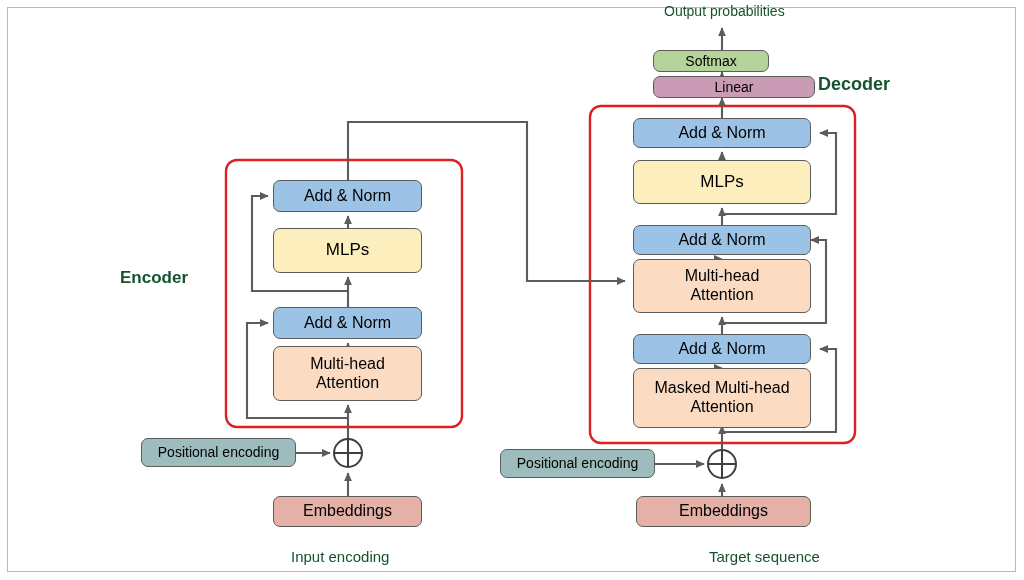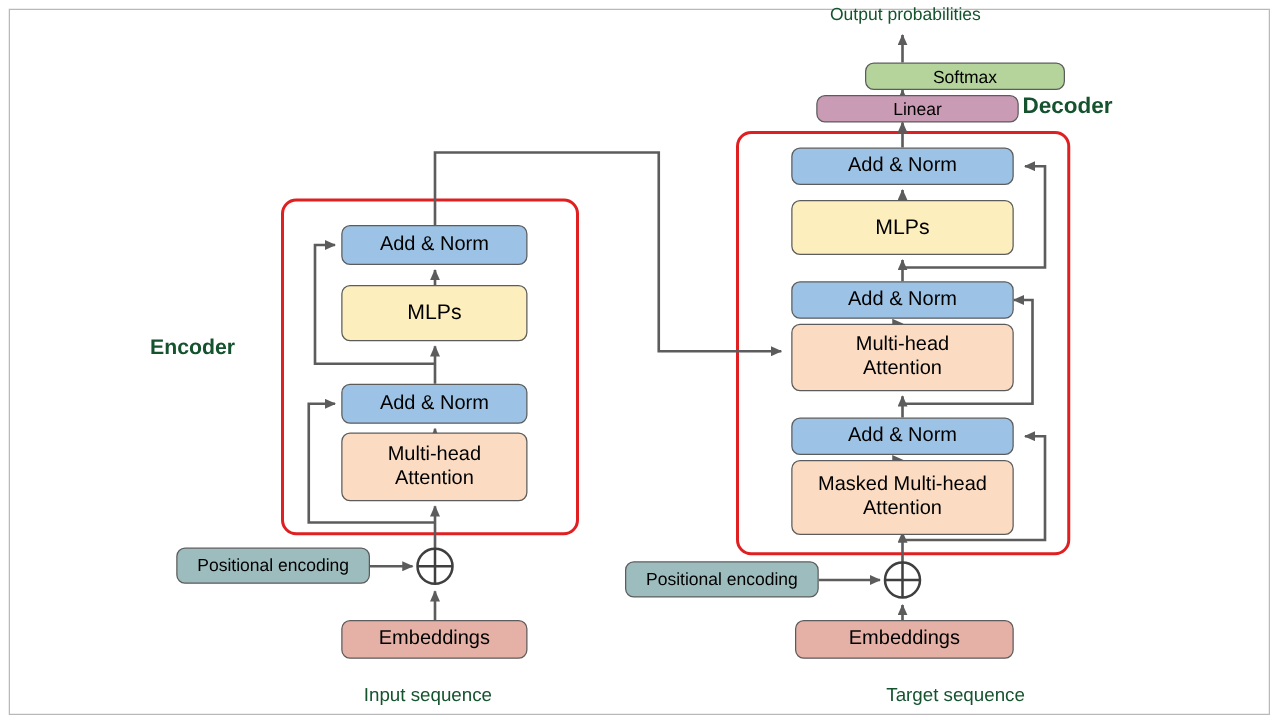--- a/index.html
+++ b/index.html
@@ -111,34 +111,34 @@
     </svg>
 
   <div id="nodes-layer">
       <div class="node" style="left: 273px; top: 180px; width: 149px; height: 32px; background: rgb(156, 195, 229); font-size: 16px;"><span>Add &amp; Norm</span></div>
       <div class="node" style="left: 273px; top: 228px; width: 149px; height: 45px; background: rgb(253, 238, 189); font-size: 17px;"><span>MLPs</span></div>
       <div class="node" style="left: 273px; top: 307px; width: 149px; height: 32px; background: rgb(156, 195, 229); font-size: 16px;"><span>Add &amp; Norm</span></div>
       <div class="node" style="left: 273px; top: 346px; width: 149px; height: 55px; background: rgb(251, 220, 195); font-size: 16px;"><span>Multi-head
 Attention</span></div>
       <div class="node" style="left: 141px; top: 438px; width: 155px; height: 29px; background: rgb(156, 188, 189); font-size: 14px;"><span>Positional encoding</span></div>
       <div class="node" style="left: 273px; top: 496px; width: 149px; height: 31px; background: rgb(229, 176, 166); font-size: 16px;"><span>Embeddings</span></div>
-      <div class="node" style="left: 653px; top: 50px; width: 160px; height: 22px; background: rgb(180, 212, 156); font-size: 14px; margin-left: 39px;"><span>Softmax</span></div>
+      <div class="node" style="left: 653px; top: 50px; width: 116px; height: 22px; background: rgb(180, 212, 156); font-size: 14px;"><span>Softmax</span></div>
       <div class="node" style="left: 653px; top: 76px; width: 162px; height: 22px; background: rgb(202, 155, 180); font-size: 14px;"><span>Linear</span></div>
       <div class="node" style="left: 633px; top: 118px; width: 178px; height: 30px; background: rgb(156, 195, 229); font-size: 16px;"><span>Add &amp; Norm</span></div>
       <div class="node" style="left: 633px; top: 160px; width: 178px; height: 44px; background: rgb(253, 238, 189); font-size: 17px;"><span>MLPs</span></div>
       <div class="node" style="left: 633px; top: 225px; width: 178px; height: 30px; background: rgb(156, 195, 229); font-size: 16px;"><span>Add &amp; Norm</span></div>
       <div class="node" style="left: 633px; top: 259px; width: 178px; height: 54px; background: rgb(251, 220, 195); font-size: 16px;"><span>Multi-head
 Attention</span></div>
       <div class="node" style="left: 633px; top: 334px; width: 178px; height: 30px; background: rgb(156, 195, 229); font-size: 16px;"><span>Add &amp; Norm</span></div>
       <div class="node" style="left: 633px; top: 368px; width: 178px; height: 60px; background: rgb(251, 220, 195); font-size: 16px;"><span>Masked Multi-head
 Attention</span></div>
       <div class="node" style="left: 500px; top: 449px; width: 155px; height: 29px; background: rgb(156, 188, 189); font-size: 14px;"><span>Positional encoding</span></div>
       <div class="node" style="left: 636px; top: 496px; width: 175px; height: 31px; background: rgb(229, 176, 166); font-size: 16px;"><span>Embeddings</span></div>
     </div>
 
   <div id="labels-layer">
       <div class="lbl" style="left: 664px; top: 3px; font-size: 14px;">Output probabilities</div>
-      <div class="lbl" style="left: 291px; top: 548px; font-size: 15px;">Input sequence</div>
+      <div class="lbl" style="left: 291px; top: 548px; font-size: 15px;">Input encoding</div>
       <div class="lbl" style="left: 662px; top: 548px; font-size: 15px; margin-left: 47px;">Target sequence</div>
       <div class="lbl bold" style="left: 120px; top: 268px; font-size: 17px;">Encoder</div>
       <div class="lbl bold" style="left: 818px; top: 74px; font-size: 18px; text-align: center;">Decoder</div>
     </div>
 </div>
 
 </body></html>

